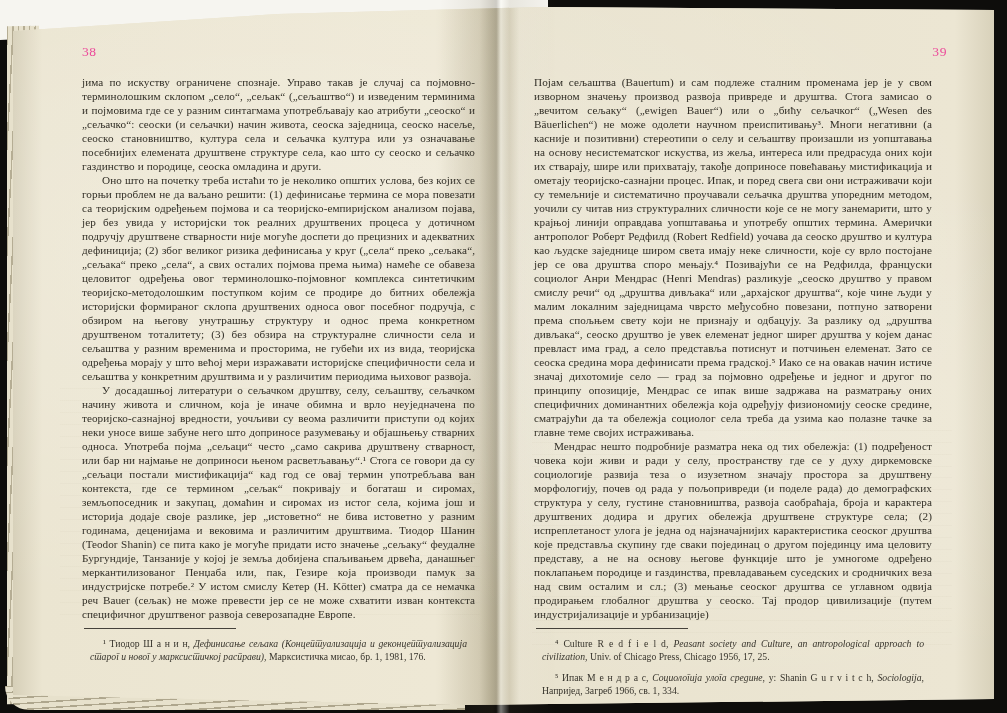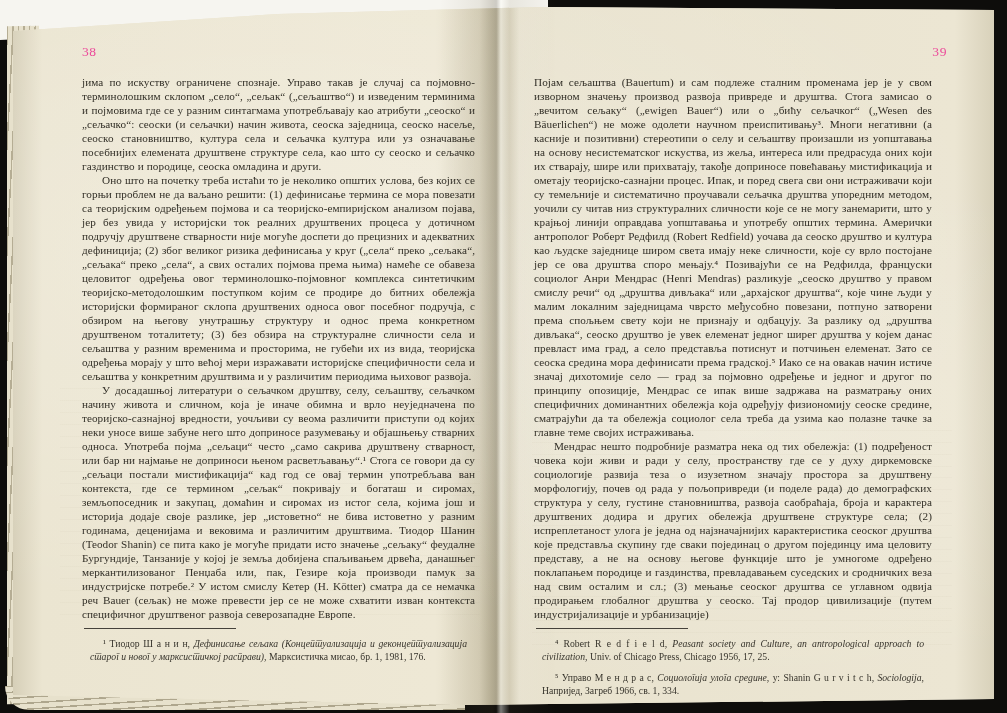--- a/index.html
+++ b/index.html
@@ -98,20 +98,20 @@
   </div>
 
   <div class="col col-right">
     <div class="pageno pageno-right">39</div>
     <div class="main">
       <p>Појам сељаштва (Bauertum) и сам подлеже сталним променама јер је у свом изворном значењу производ развоја привреде и друштва. Стога замисао о „вечитом сељаку“ („ewigen Bauer“) или о „бићу сељачког“ („Wesen des Bäuerlichen“) не може одолети научном преиспитивању³. Многи негативни (а касније и позитивни) стереотипи о селу и сељаштву произашли из уопштавања на основу несистематског искуства, из жеља, интереса или предрасуда оних који их стварају, шире или прихватају, такође доприносе повећавању мистификација и ометају теоријско-сазнајни процес. Ипак, и поред свега сви они истраживачи који су темељније и систематично проучавали сељачка друштва упоредним методом, уочили су читав низ структуралних сличности које се не могу занемарити, што у крајњој линији оправдава уопштавања и употребу општих термина. Амерички антрополог Роберт Редфилд (Robert Redfield) уочава да сеоско друштво и култура као људске заједнице широм света имају неке сличности, које су врло постојане јер се ова друштва споро мењају.⁴ Позивајући се на Редфилда, француски социолог Анри Мендрас (Henri Mendras) разликује „сеоско друштво у правом смислу речи“ од „друштва дивљака“ или „архајског друштва“, које чине људи у малим локалним заједницама чврсто међусобно повезани, потпуно затворени према спољњем свету који не признају и одбацују. За разлику од „друштва дивљака“, сеоско друштво је увек елеменат једног ширег друштва у којем данас превласт има град, а село представља потиснут и потчињен елеменат. Зато се сеоска средина мора дефинисати према градској.⁵ Иако се на овакав начин истиче значај дихотомије село — град за појмовно одређење и једног и другог по принципу опозиције, Мендрас се ипак више задржава на разматрању оних специфичних доминантних обележја која одређују физиономију сеоске средине, сматрајући да та обележја социолог села треба да узима као полазне тачке за главне теме својих истраживања.</p>
       <p class="ind">Мендрас нешто подробније разматра нека од тих обележја: (1) подређеност човека који живи и ради у селу, пространству где се у духу диркемовске социологије развија теза о изузетном значају простора за друштвену морфологију, почев од рада у пољопривреди (и поделе рада) до демографских структура у селу, густине становништва, развоја саобраћаја, броја и карактера друштвених додира и других обележја друштвене структуре села; (2) испреплетаност улога је једна од најзначајнијих карактеристика сеоског друштва које представља скупину где сваки појединац о другом појединцу има целовиту представу, а не на основу његове функције што је умногоме одређено поклапањем породице и газдинства, превладавањем суседских и сродничких веза над свим осталим и сл.; (3) мењање сеоског друштва се углавном одвија продирањем глобалног друштва у сеоско. Тај продор цивилизације (путем индустријализације и урбанизације)</p>
     </div>
     <hr class="fnsep">
     <div class="footnotes">
-      <p><span>⁴ Robert R e d f i e l d, </span><span class="it">Peasant society and Culture, an antropological approach to civilization</span><span>, Univ. of Chicago Press, Chicago 1956, 17, 25.</span></p>
-      <p><span>⁵ Управо М е н д р а с, </span><span class="it">Социологија улога средине</span><span>, у: Shanin G u r v i t c h, </span><span class="it">Sociologija</span><span>, Напријед, Загреб 1966, св. 1, 334.</span></p>
+      <p><span>⁴ Culture R e d f i e l d, </span><span class="it">Peasant society and Culture, an antropological approach to civilization</span><span>, Univ. of Chicago Press, Chicago 1956, 17, 25.</span></p>
+      <p><span>⁵ Ипак М е н д р а с, </span><span class="it">Социологија улога средине</span><span>, у: Shanin G u r v i t c h, </span><span class="it">Sociologija</span><span>, Напријед, Загреб 1966, св. 1, 334.</span></p>
     </div>
   </div>
 
   <div class="gutter-shadow"></div>
 
 </div>
 
 </body></html>

